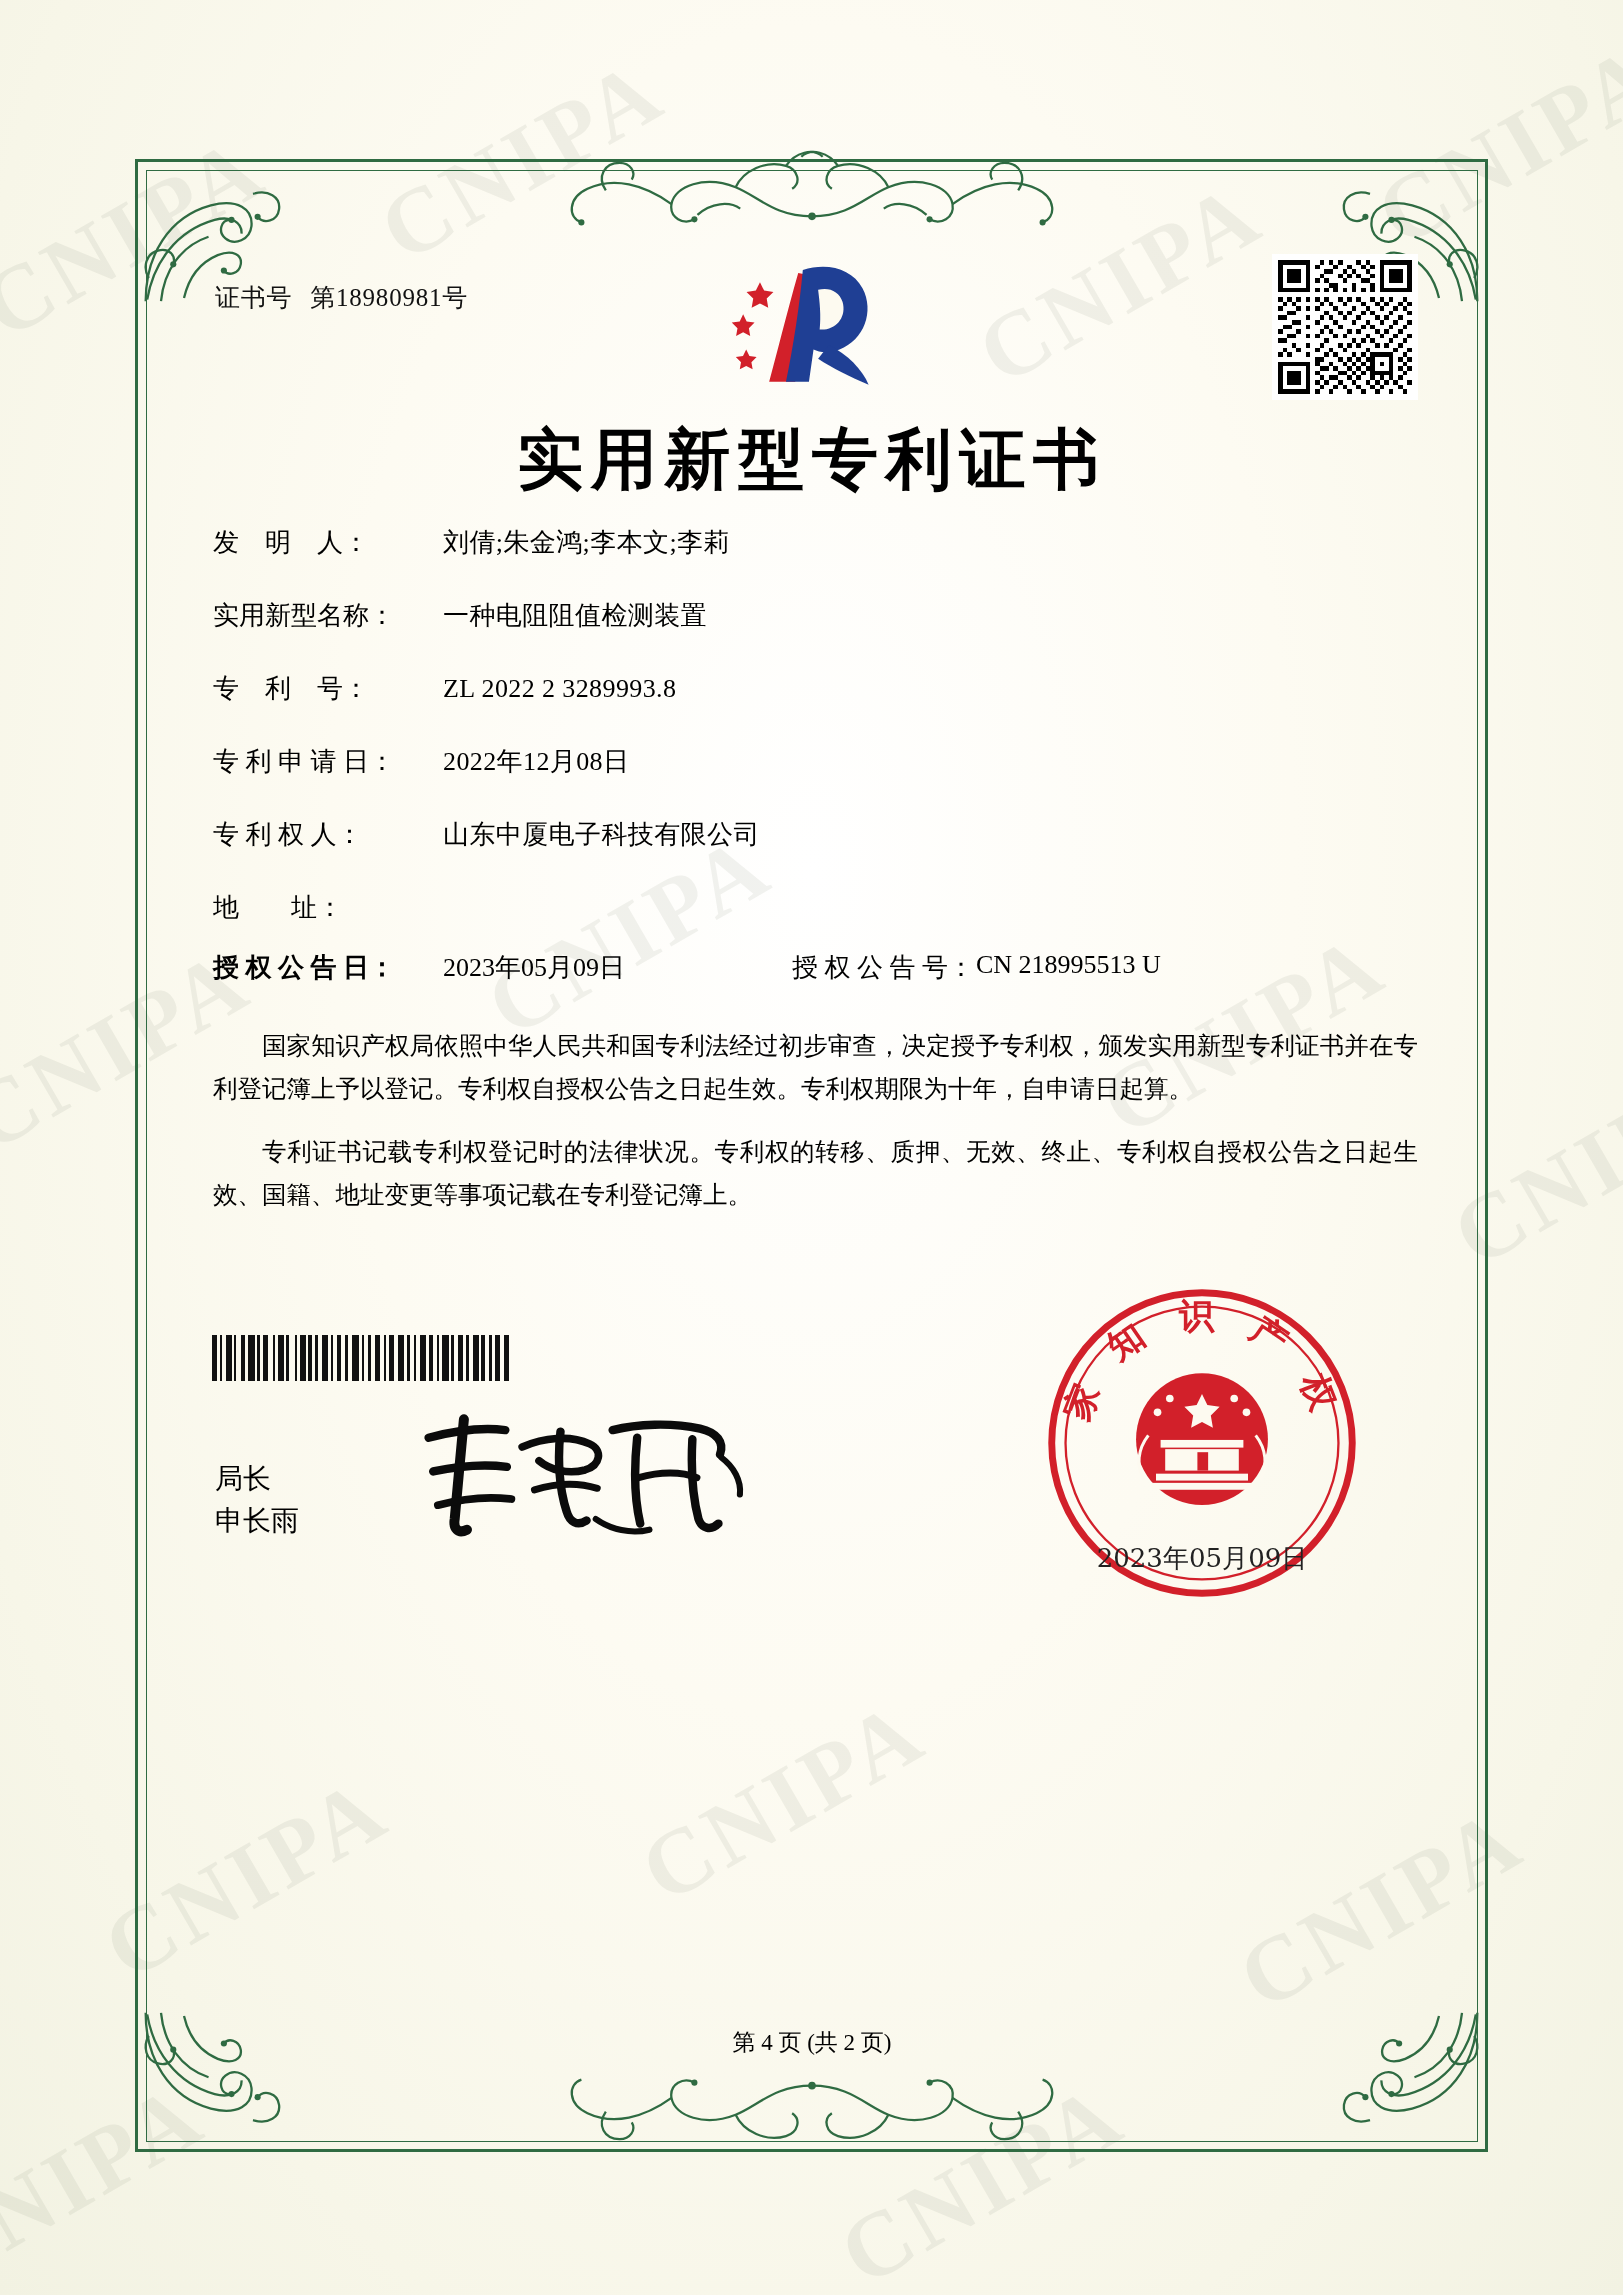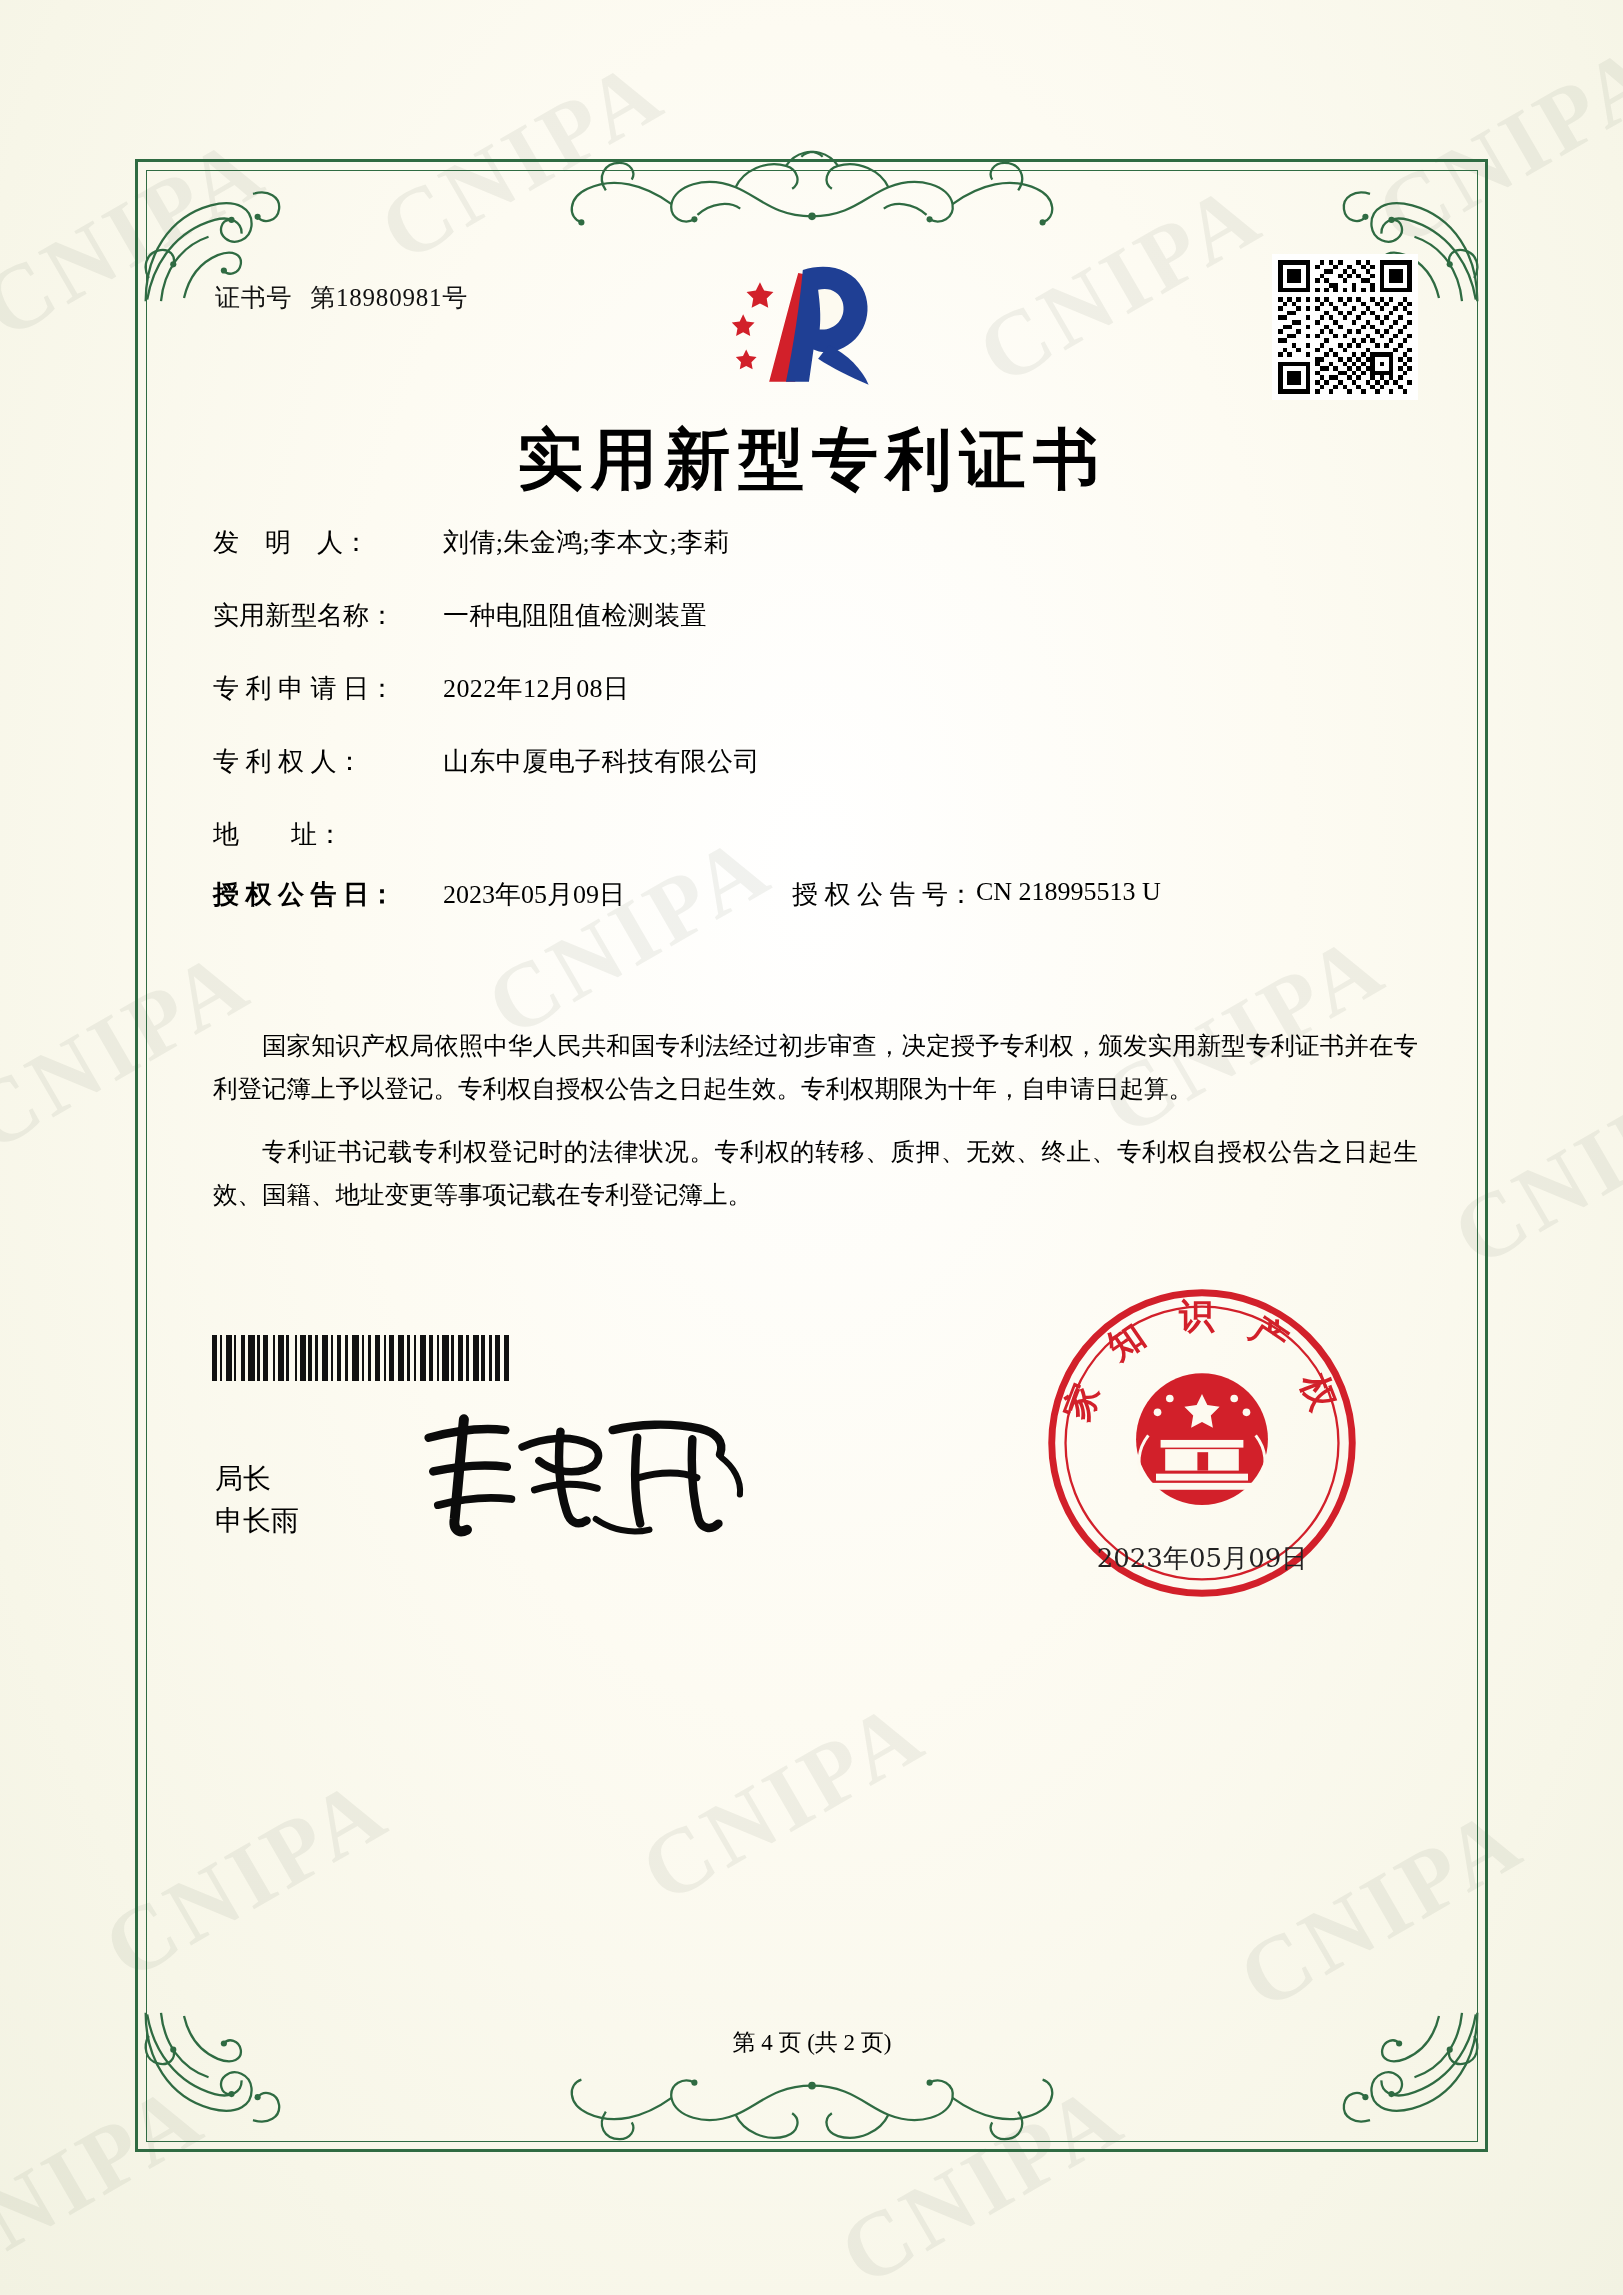--- a/index.html
+++ b/index.html
@@ -488,20 +488,24 @@
     <div class="fields">
       <div class="field-row">
         <div class="field-label">发    明    人：</div>
         <div class="field-value">刘倩;朱金鸿;李本文;李莉</div>
       </div>
       <div class="field-row">
         <div class="field-label">实用新型名称：</div>
         <div class="field-value">一种电阻阻值检测装置</div>
       </div>
       <div class="field-row">
+        <div class="field-label">专    利    号：</div>
+        <div class="field-value">ZL 2022 2 3289993.8</div>
+      </div>
+      <div class="field-row">
         <div class="field-label">专 利 申 请 日：</div>
         <div class="field-value">2022年12月08日</div>
       </div>
       <div class="field-row">
         <div class="field-label">专 利 权 人：</div>
         <div class="field-value">山东中厦电子科技有限公司</div>
       </div>
       <div class="field-row" style="margin-bottom:23px">
         <div class="field-label">地        址：</div>
       </div>

